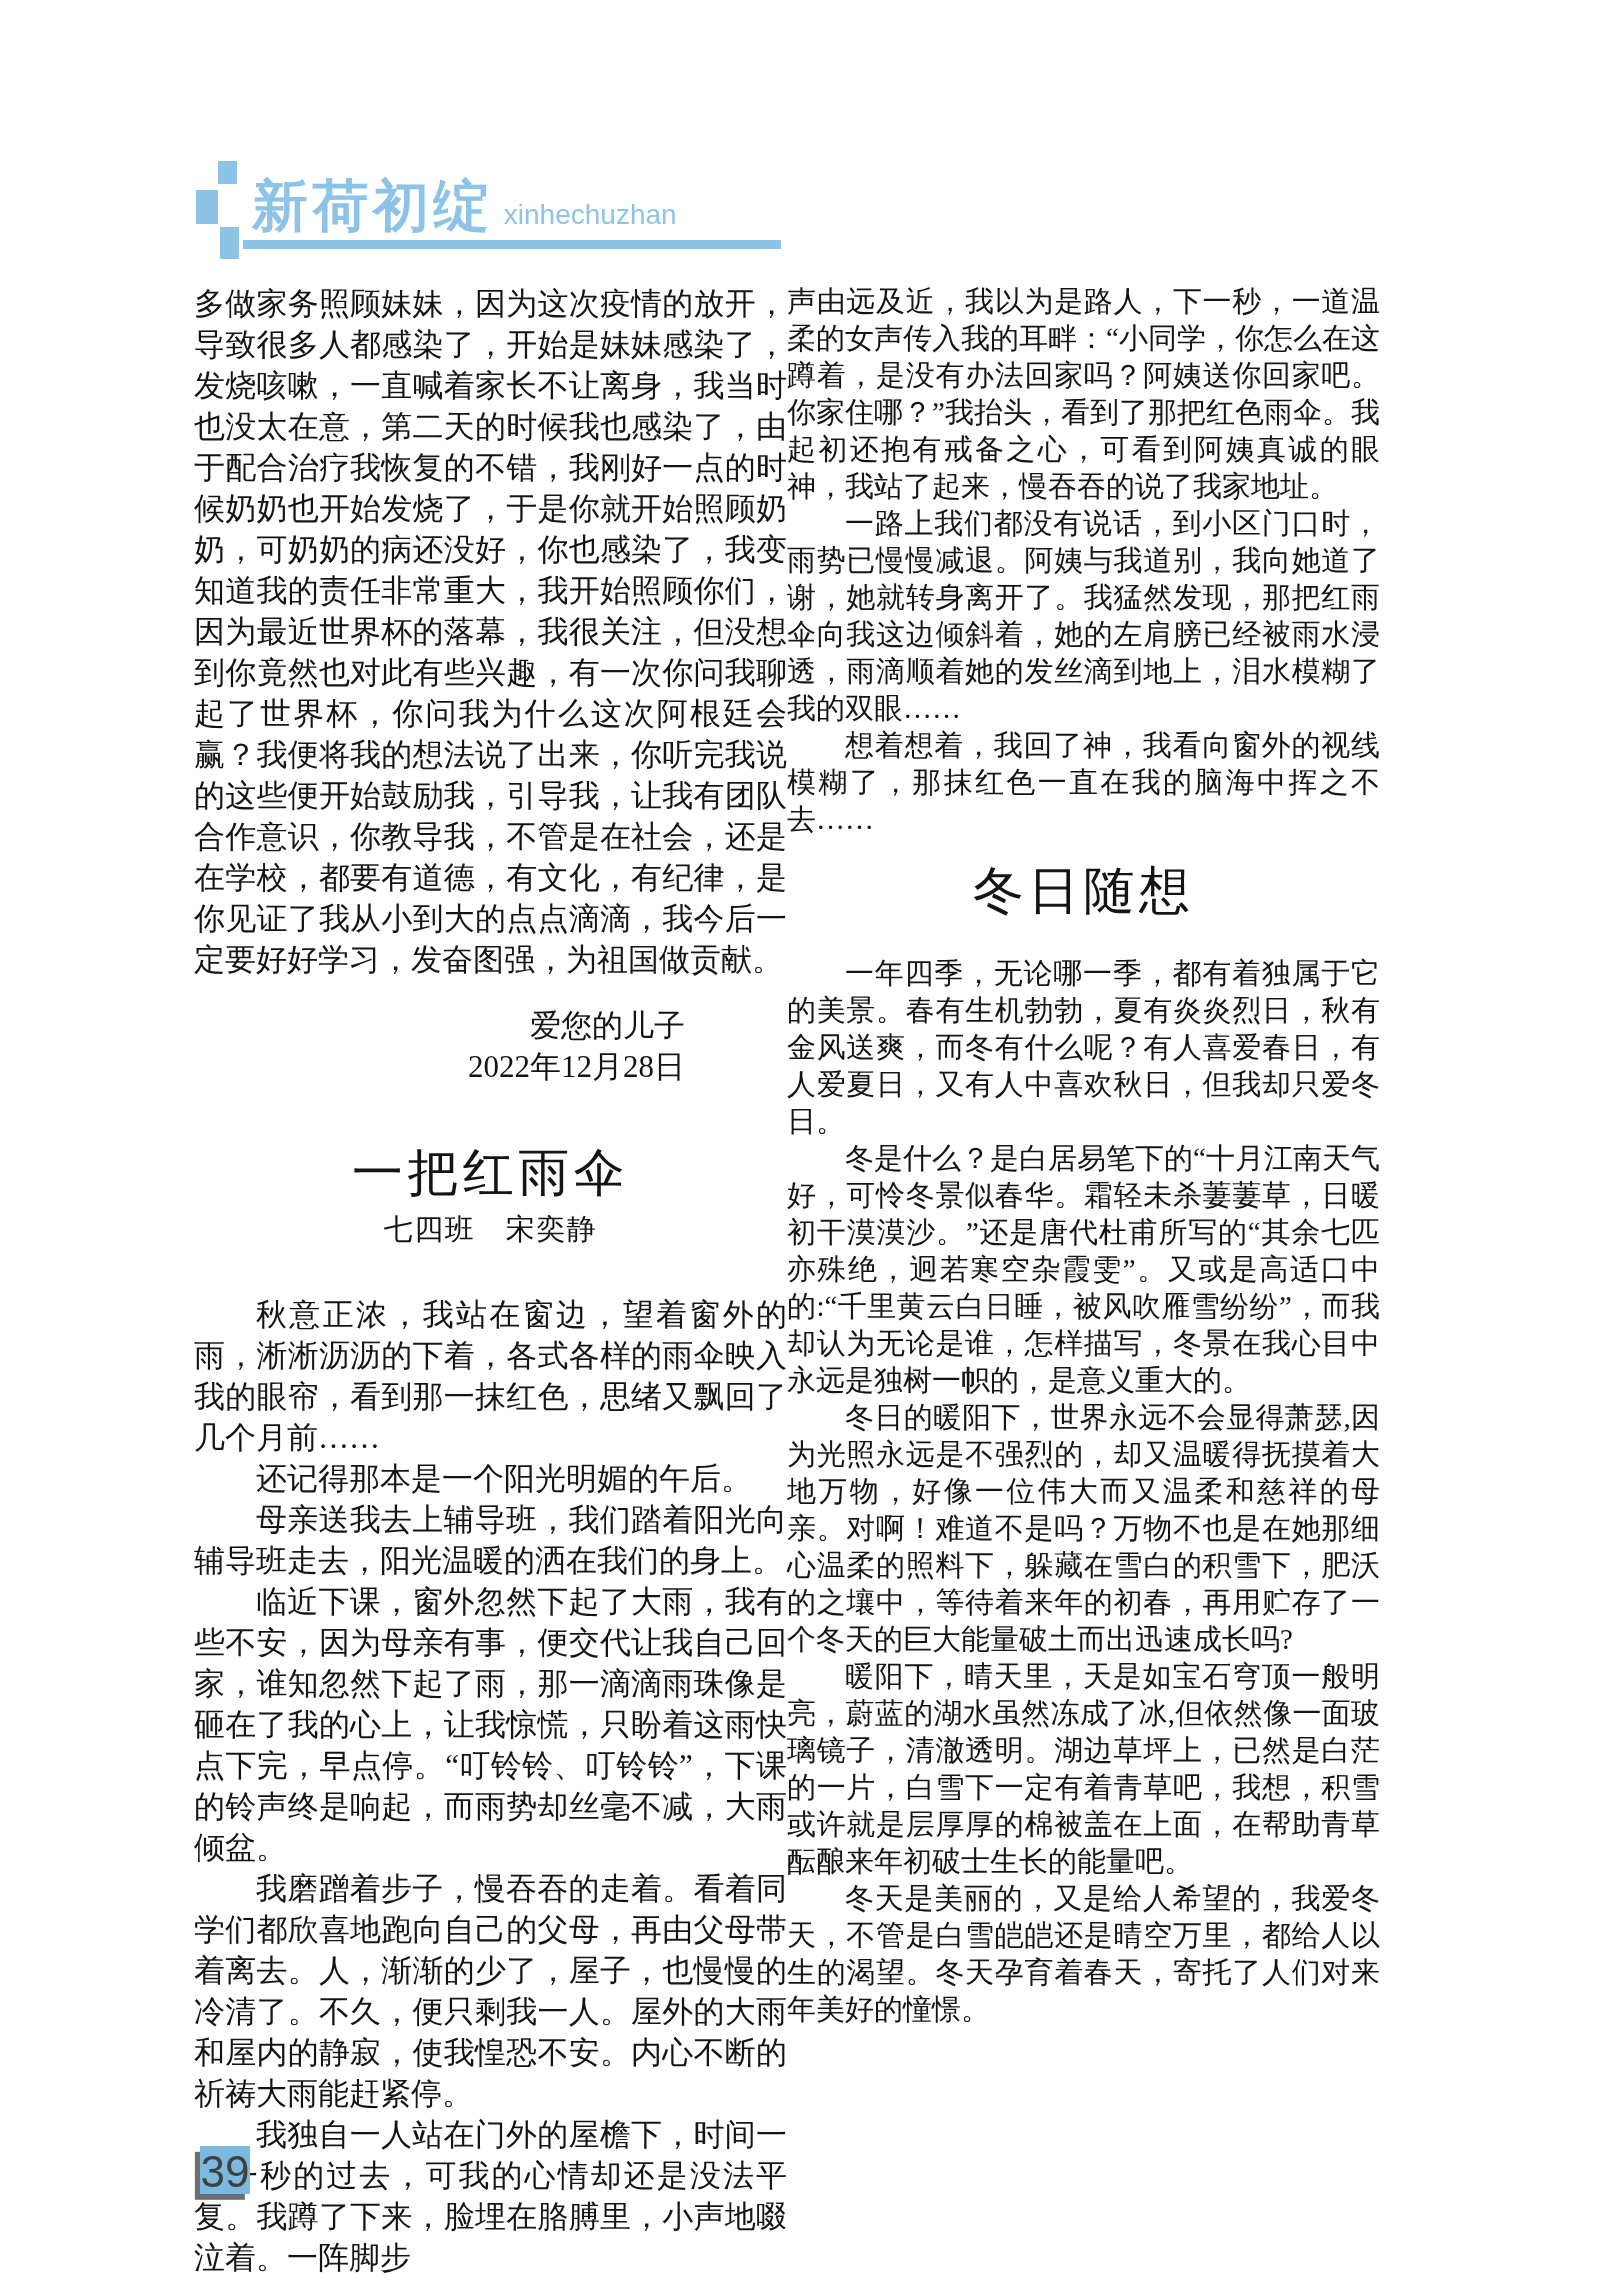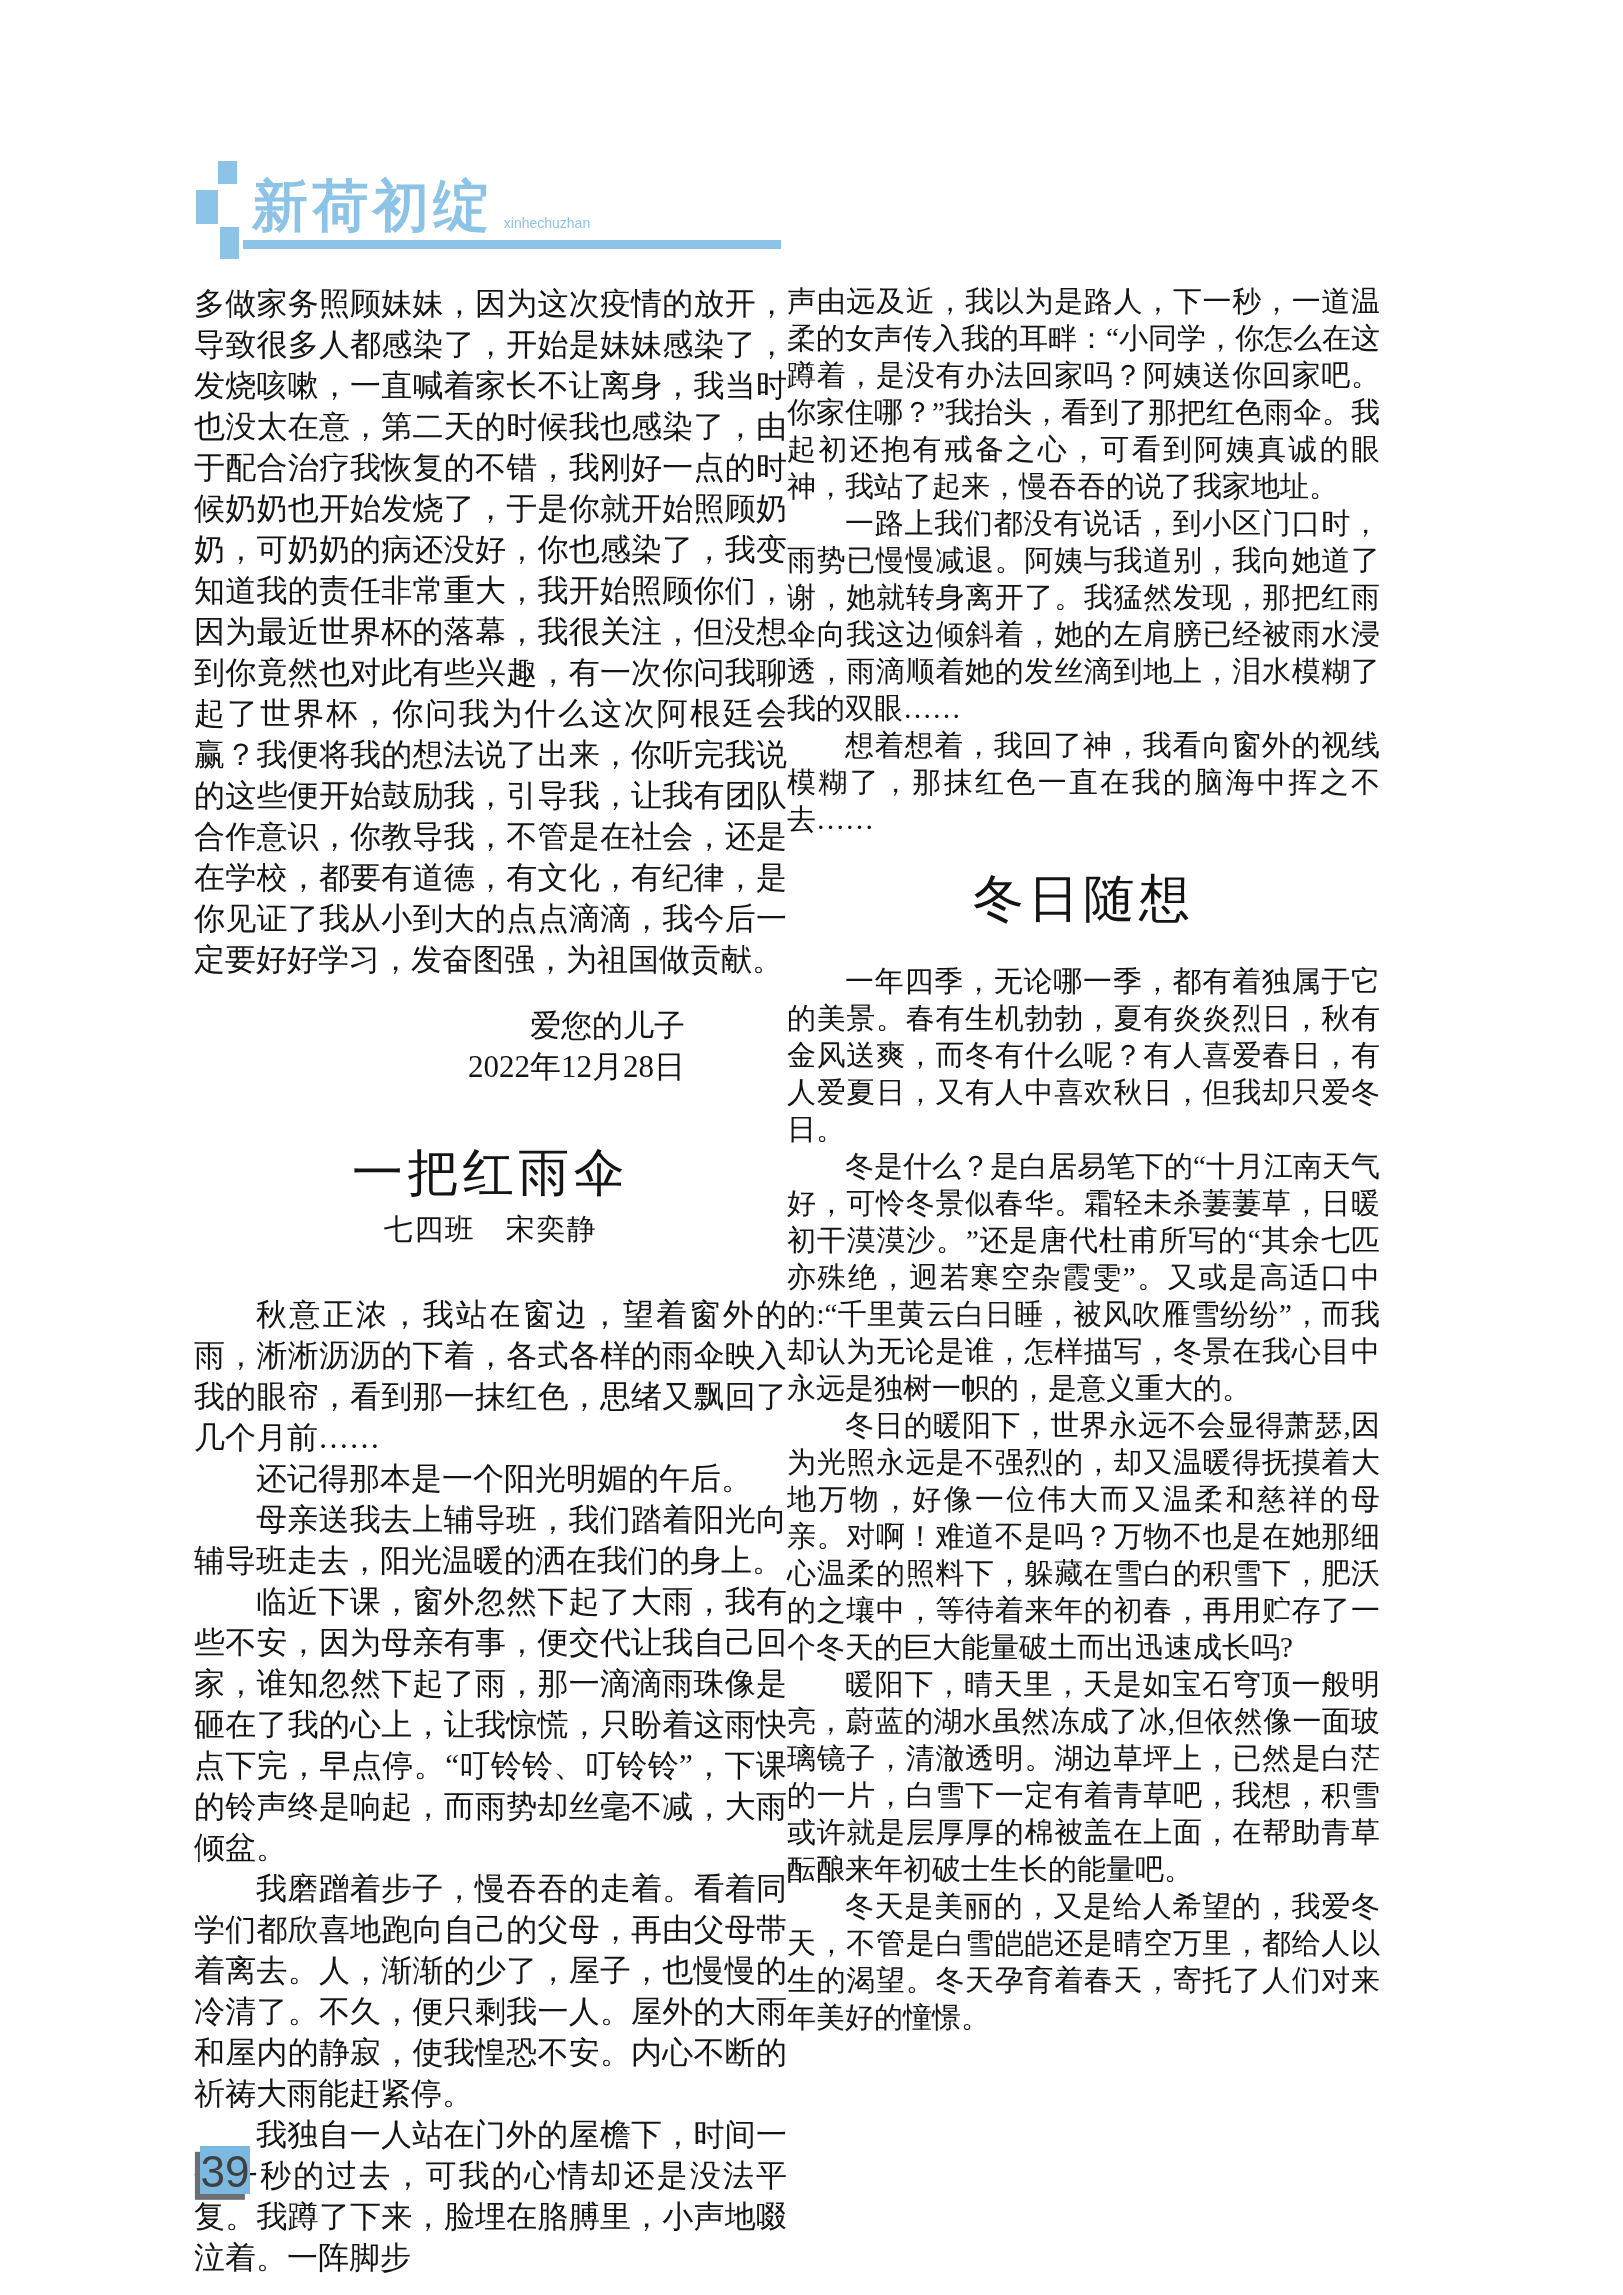--- a/index.html
+++ b/index.html
@@ -24,38 +24,38 @@
   .sq-b{left:1.5px;top:38px;width:22.6px;height:34px;}
   .sq-c{left:26px;top:75px;width:19px;height:32px;}
   .logo-line{margin-left:58px;display:flex;align-items:flex-end;height:82px;}
   .logo-title{
     font-family:"Liberation Sans","DejaVu Sans",sans-serif;
     font-weight:bold;font-size:56px;line-height:1;
     color:var(--accent);letter-spacing:4.4px;white-space:nowrap;
   }
   .logo-sub{
     font-family:"Liberation Sans","DejaVu Sans",sans-serif;
-    font-size:14px;color:var(--accent);margin-left:10.2px;padding-bottom:2.9px;white-space:nowrap;
+    font-size:28px;color:var(--accent);margin-left:10.2px;padding-bottom:2.9px;white-space:nowrap;
   }
   .logo-underline{margin-left:49px;margin-top:5.8px;width:538px;height:8.8px;background:var(--accent);}
 
   
   .main{position:absolute;left:194px;top:283px;width:1251px;display:flex;}
   .col{text-align:justify;}
   .col-left{width:593px;font-size:31px;line-height:41px;}
   .col-right{width:593px;font-size:29px;line-height:37px;}
   p{margin:0;text-align:justify;}
   .indent{text-indent:2em;}
 
   .signature{margin-top:25px;text-align:right;padding-right:102px;}
   .signature .sig-line{text-align:right;}
 
   .article-head{text-align:center;}
   .head-1{margin-top:57px;margin-bottom:47px;}
-  .head-2{margin-top:32px;margin-bottom:35px;}
+  .head-2{margin-top:24px;margin-bottom:35px;}
   .article-title{font-size:51px;line-height:58px;font-weight:normal;letter-spacing:4.4px;}
   .article-author{font-size:29px;line-height:35px;margin-top:10.2px;letter-spacing:1.5px;}
 
   
   .page-badge{
     position:absolute;left:200px;top:2146px;width:50px;height:48px;
     background:var(--badge-bg);
     box-shadow:-5.1px 5.8px 0 0 var(--badge-shadow);
     color:#404040;display:flex;align-items:flex-end;justify-content:center;
     font-family:"Liberation Sans","DejaVu Sans",sans-serif;

